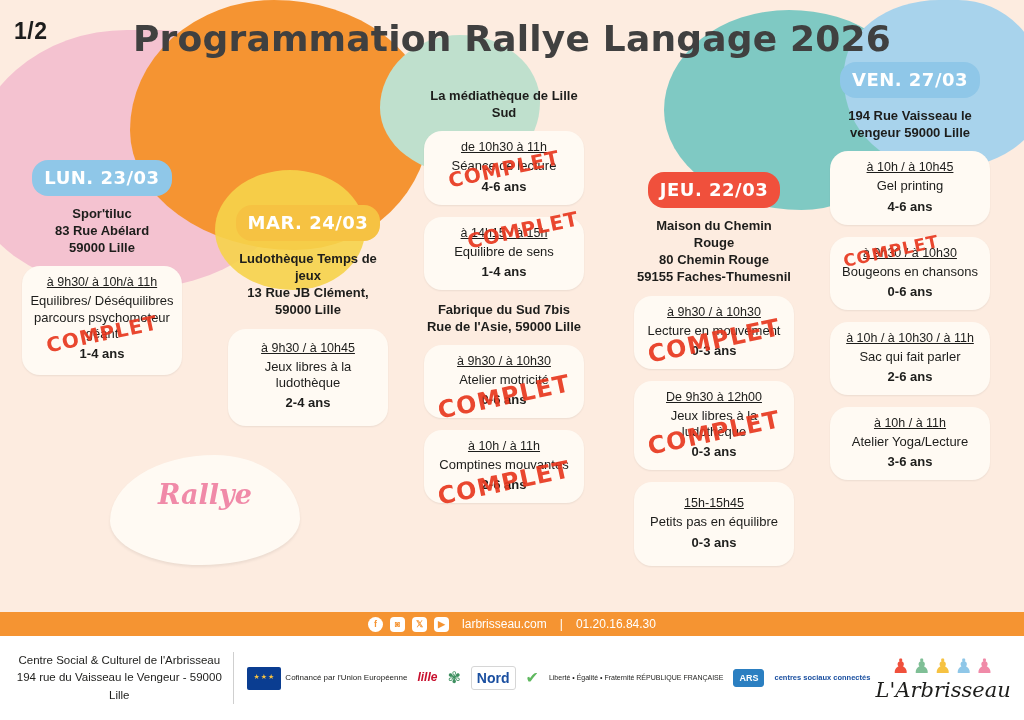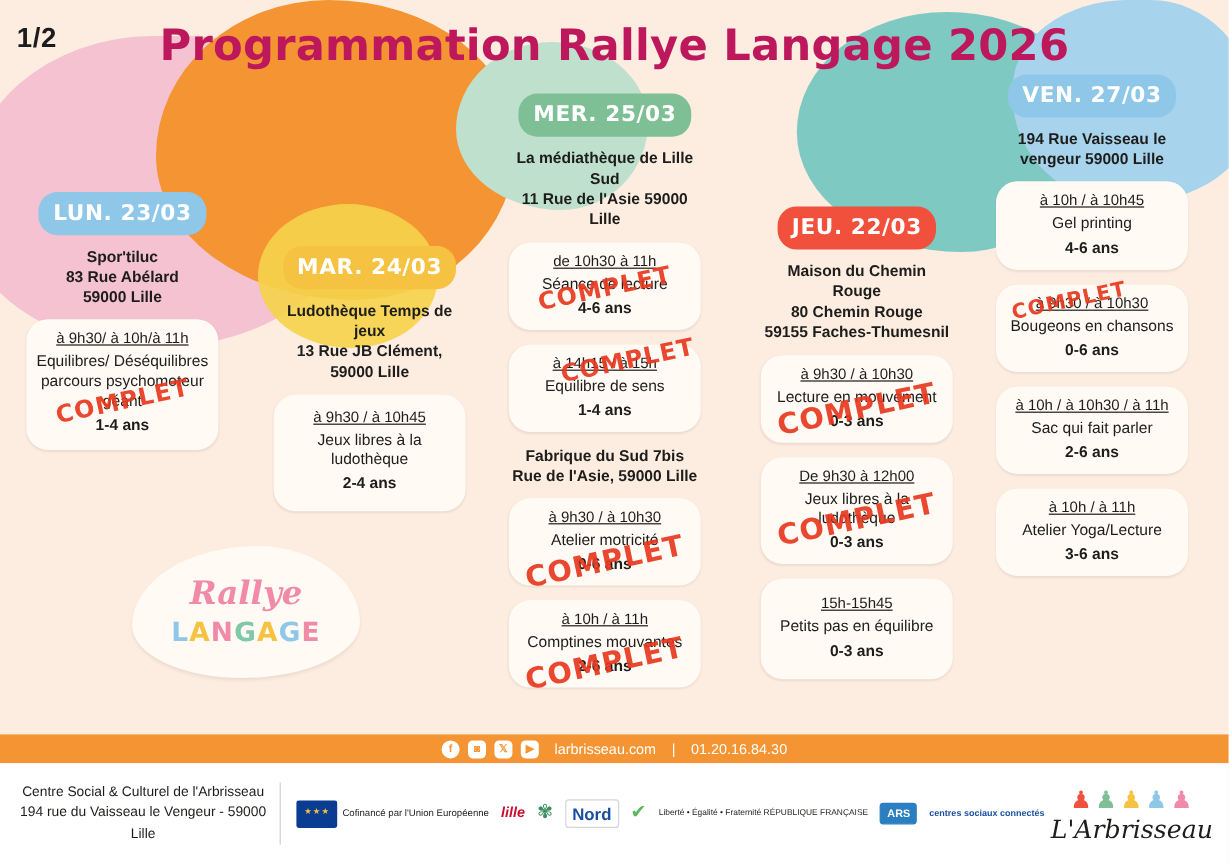--- a/index.html
+++ b/index.html
@@ -72,21 +72,21 @@
     font-weight: bold;
     color: #1c1c1c;
     letter-spacing: .5px;
   }
   .main-title {
     position: absolute;
     left: 0; right: 0; top: 18px;
     text-align: center;
     font-size: 36px;
     font-weight: bold;
-    color: #be185d;
+    color: #404040;
     letter-spacing: .2px;
     font-family: "DejaVu Sans", sans-serif;
   }
   
   .col {
     position: absolute;
     width: 160px;
   }
   .daypill {
     display: block;
@@ -354,24 +354,22 @@
       <span class="vname">59000 Lille</span>
     </div>
     <div class="card" style="padding:12px 8px 16px;">
       <span class="time">à 9h30 / à 10h45</span>
       <span class="act">Jeux libres à la ludothèque</span>
       <span class="age">2-4 ans</span>
     </div>
   </div>
 
   <div class="col" style="left:424px; top:78px;">
-    <div class="daypill" style="background:#7fbf96;">MER. 25/03</div>
     <div class="venue">
       <span class="vname">La médiathèque de Lille Sud</span>
-      <span class="vname">11 Rue de l'Asie 59000 Lille</span>
     </div>
     <div class="card">
       <span class="time">de 10h30 à 11h</span>
       <span class="act">Séance de lecture</span>
       <span class="age">4-6 ans</span>
       <span class="stamp">COMPLET</span>
     </div>
     <div class="card">
       <span class="time">à 14h15 / à 15h</span>
       <span class="act">Equilibre de sens</span>
@@ -447,23 +445,20 @@
     <div class="card">
       <span class="time">à 10h / à 11h</span>
       <span class="act">Atelier Yoga/Lecture</span>
       <span class="age">3-6 ans</span>
     </div>
   </div>
 
   <div class="logo-cloud">
     <div class="cloud-shape"></div>
     <div class="logo-rallye">Rallye</div>
-    <div class="logo-langage">
-      <span>L</span><span>A</span><span>N</span><span>G</span><span>A</span><span>G</span><span>E</span>
-    </div>
   </div>
 
   <div class="footer-bar"></div>
   <div class="footer-social">
     <span class="soc">f</span>
     <span class="soc sq">◙</span>
     <span class="soc sq">𝕏</span>
     <span class="soc sq">▶</span>
     <span class="footer-contact">larbrisseau.com</span>
     <span class="footer-contact">|</span>

